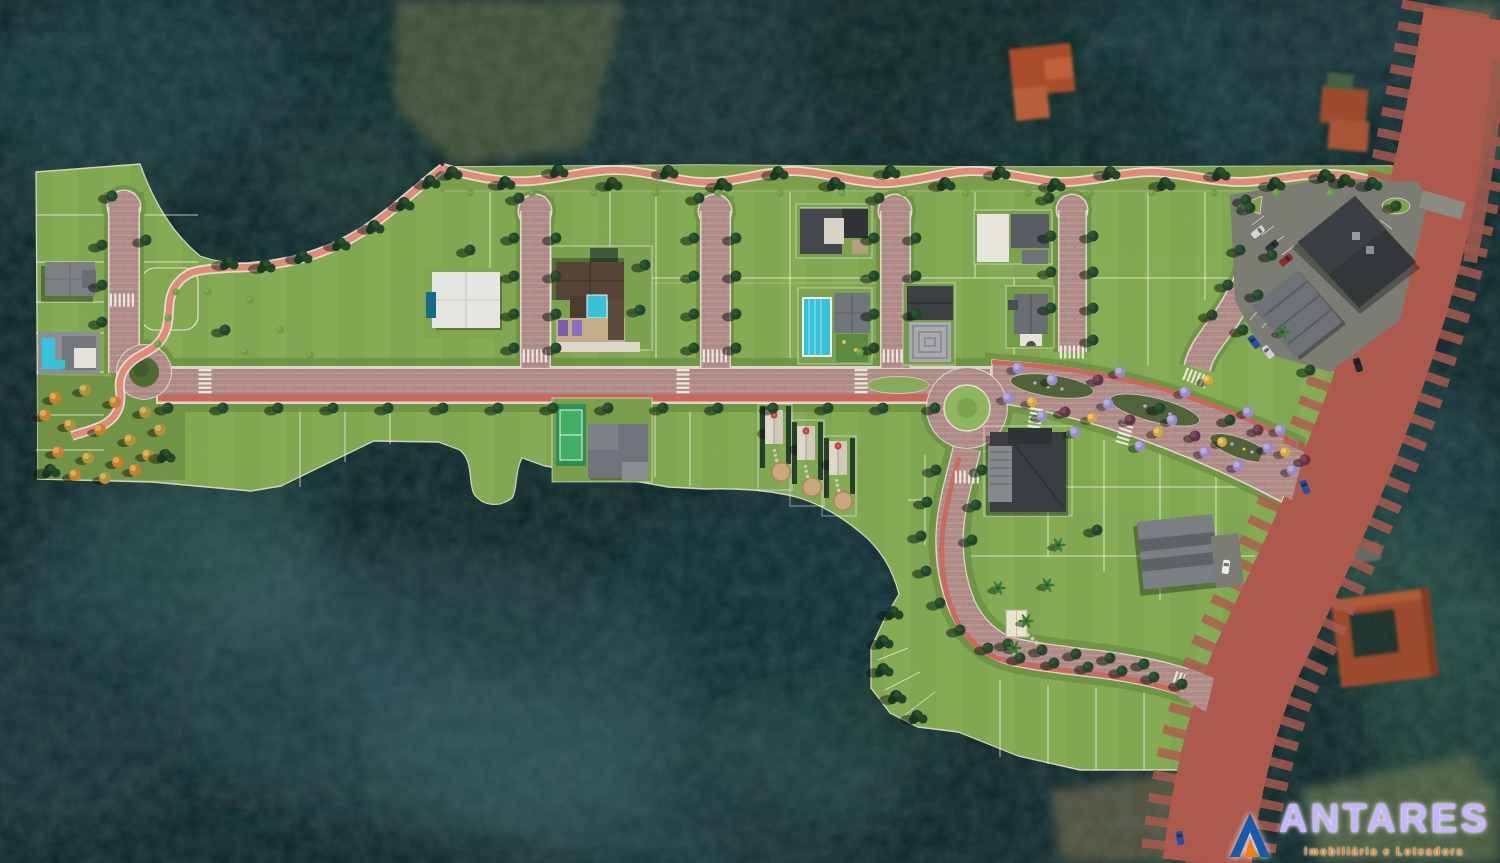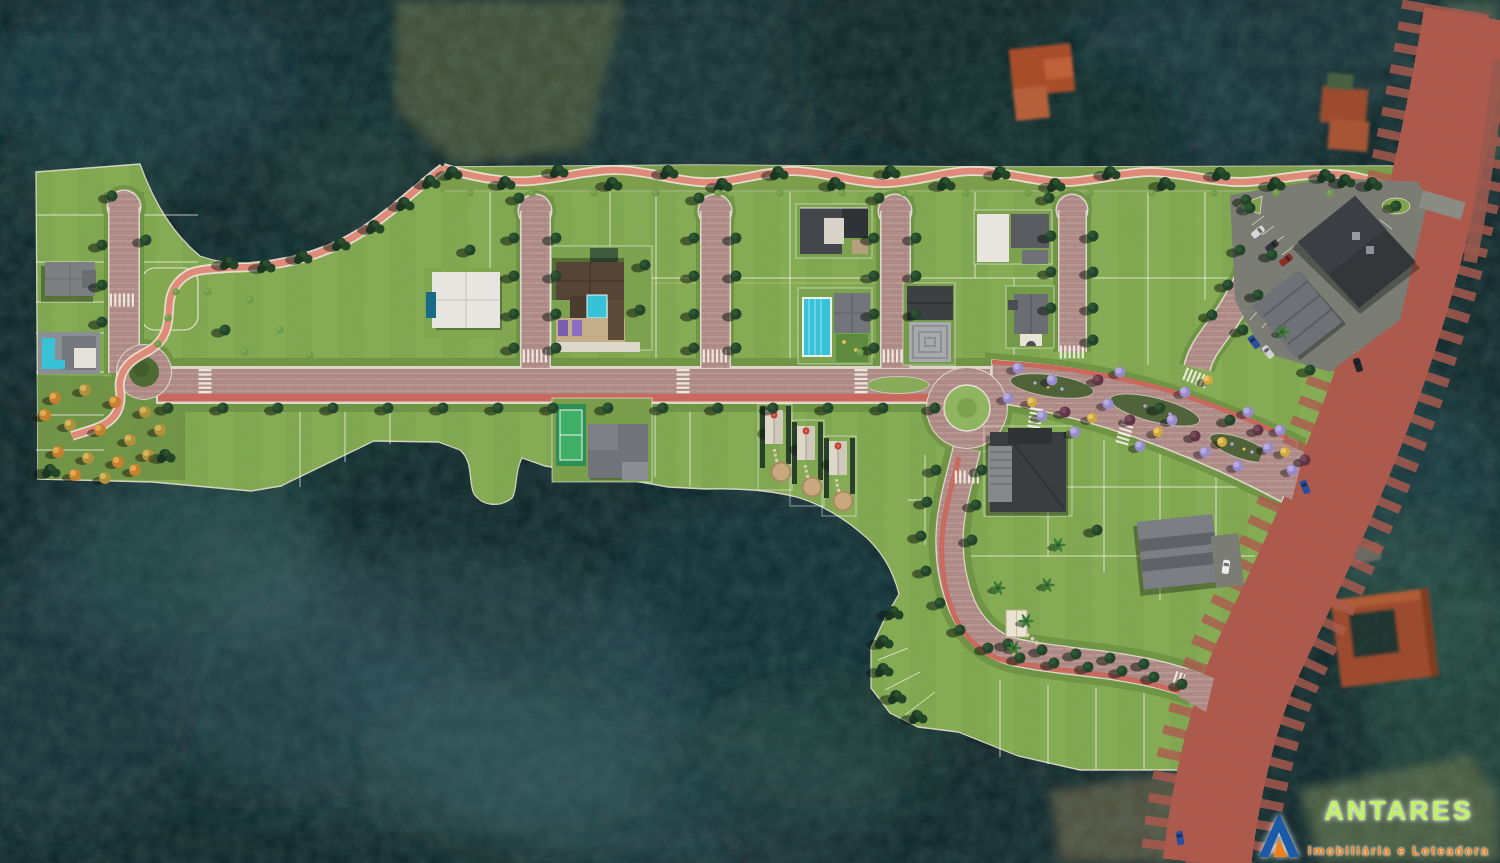--- a/index.html
+++ b/index.html
@@ -2,23 +2,23 @@
 <html><head>
 <meta charset="utf-8">
 <style>
   html,body{margin:0;padding:0;background:#000;}
   .stage{position:relative;width:1500px;height:863px;overflow:hidden;background:#0e2226;
          font-family:"Liberation Sans", sans-serif;}
   .stage svg.scene{position:absolute;left:0;top:0;display:block;}
   .logo{position:absolute;right:10px;bottom:4px;display:flex;align-items:flex-end;gap:6px;z-index:5;}
   .logo-mark{width:46px;height:48px;filter:drop-shadow(0 0 3px rgba(255,255,255,.95));}
   .logo-text{display:flex;flex-direction:column;align-items:center;line-height:1;padding-bottom:2px;}
-  .logo-name{font-size:27px;font-weight:700;letter-spacing:3px;color:#bef264;
+  .logo-name{font-size:40px;font-weight:700;letter-spacing:3px;color:#c4b5fd;
              text-shadow:0 0 3px #fff,0 0 6px rgba(255,255,255,.85);}
-  .logo-tagline{font-size:12px;font-weight:700;letter-spacing:2.2px;color:#ef7f1a;margin-top:20px;
+  .logo-tagline{font-size:10px;font-weight:700;letter-spacing:2.2px;color:#ef7f1a;margin-top:9px;
              text-shadow:0 0 2px #fff,0 0 3px #fff;}
 </style>
 </head>
 <body>
 
 <div class="stage">
 <svg class="scene" width="1500" height="863" viewBox="0 0 1500 863" xmlns="http://www.w3.org/2000/svg">
 <defs>
   <filter id="fnoise" x="0" y="0" width="100%" height="100%">
     <feTurbulence type="fractalNoise" baseFrequency="0.06" numOctaves="3" seed="11"></feTurbulence>

